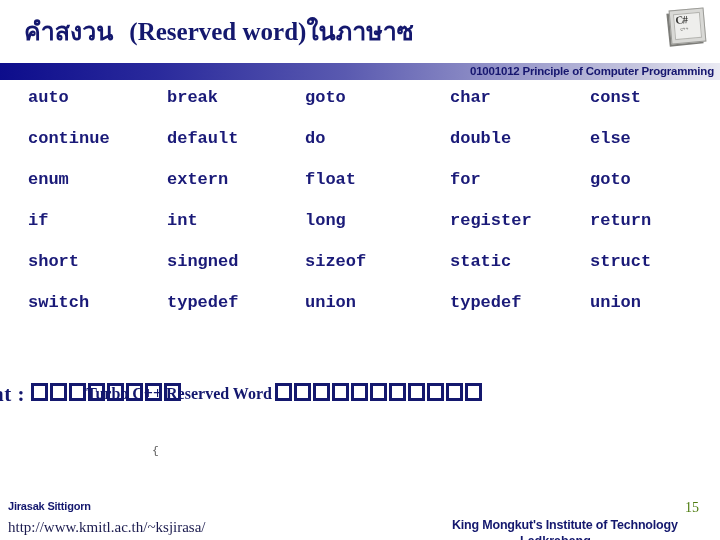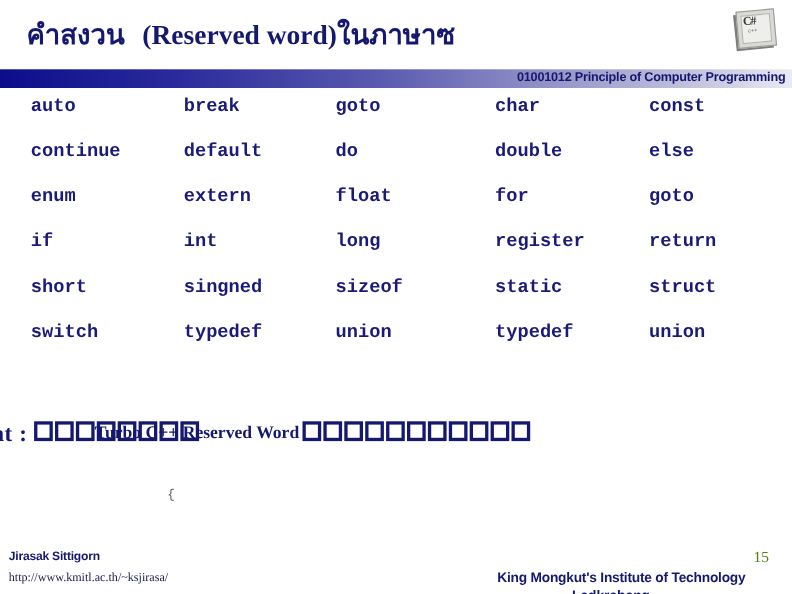--- a/index.html
+++ b/index.html
@@ -187,21 +187,21 @@
     font-size: 11px;
     font-weight: bold;
     color: #14186e;
     letter-spacing: -0.2px;
   }
   #footer-url {
     position: absolute;
     left: 8px;
     top: 519px;
     font-family: "Liberation Serif", serif;
-    font-size: 11px;
+    font-size: 15px;
     color: #1b1b4e;
   }
   #footer-inst {
     position: absolute;
     left: 452px;
     top: 518px;
     font-family: "Liberation Sans", sans-serif;
     font-size: 12.5px;
     font-weight: bold;
     color: #14186e;

